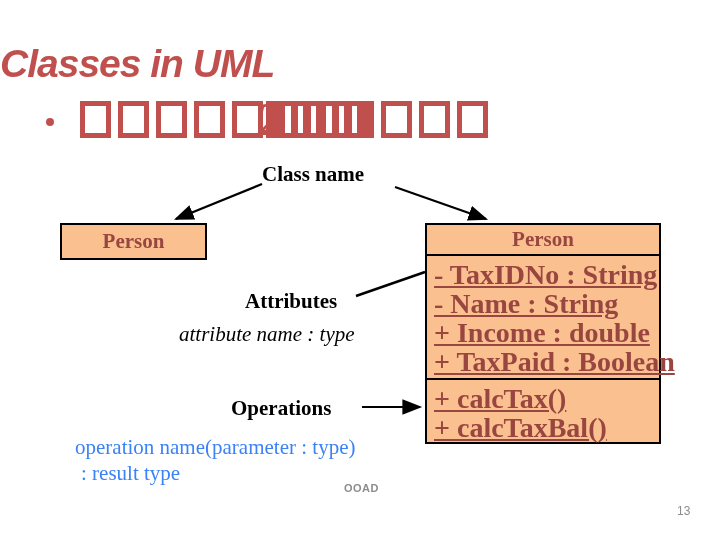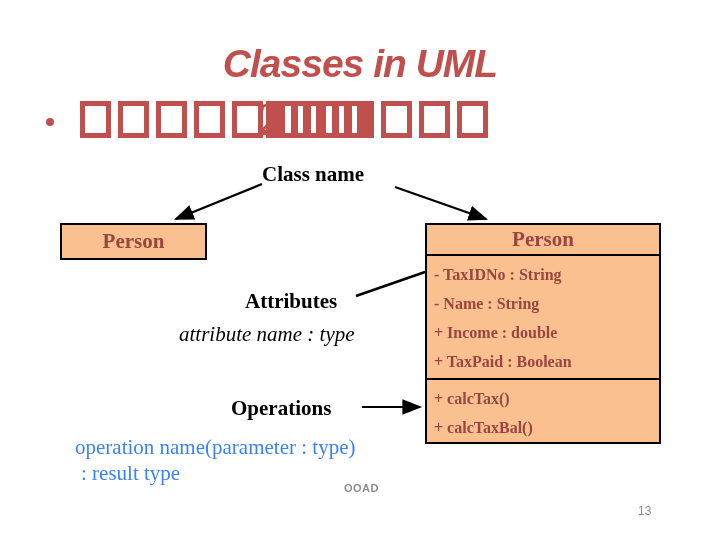--- a/index.html
+++ b/index.html
@@ -6,21 +6,21 @@
     --accent:#C0504D;
     --class-fill:#FAC090;
     --class-text:#9A4640;
   }
   html,body{margin:0;padding:0;background:#fff;}
   .slide{
     position:relative;width:720px;height:540px;background:#fff;overflow:hidden;
     font-family:"Liberation Serif",serif;
   }
   .title{
-    position:absolute;top:42px;left:0;width:100%;text-align:center;
+    position:absolute;top:42px;left:0;width:100%;
     font-family:"Liberation Sans",sans-serif;font-size:39px;font-weight:bold;font-style:italic;
     color:var(--accent);letter-spacing:-1px;
   }
   
   .bullet-row{position:absolute;left:46px;top:101px;display:flex;align-items:flex-start;height:42px;}
   .bullet-dot{width:8px;height:8px;border-radius:50%;background:var(--accent);margin-top:17px;margin-right:26px;flex:none;}
   .tofu-run{display:flex;align-items:flex-start;}
   .tofu{
     box-sizing:border-box;width:31px;height:37px;flex:none;
     border:5px solid var(--accent);margin-right:7px;background:#fff;
@@ -53,28 +53,28 @@
     position:absolute;left:425px;top:223px;width:236px;height:221px;box-sizing:border-box;
     background:var(--class-fill);border:2.5px solid #000;
     color:var(--class-text);font-weight:bold;
   }
   .dc-header{
     box-sizing:border-box;height:31px;border-bottom:2.5px solid #000;
     text-align:center;font-size:21px;line-height:29px;
   }
   .dc-attrs{box-sizing:border-box;height:124px;border-bottom:2.5px solid #000;padding:4px 0 0 7px;}
   .dc-ops{box-sizing:border-box;padding:4px 0 16px 7px;}
-  .member-line{font-size:16px;line-height:29px;white-space:nowrap;}
+  .member-line{font-size:28px;line-height:29px;white-space:nowrap;text-decoration:underline;}
   .op-syntax{position:absolute;left:75px;top:434px;font-size:21px;color:#3b82f6;line-height:26px;}
   .op-syntax .line2{padding-left:6px;}
   .footer-text{
     position:absolute;font-family:"Liberation Sans",sans-serif;color:#8C8C8C;
   }
   .footer-course{left:344px;top:482px;font-size:11px;letter-spacing:0.5px;font-weight:bold;}
-  .footer-page{left:638px;top:504px;font-size:12px;}
+  .footer-page{left:677px;top:504px;font-size:12px;}
   .arrow-layer{position:absolute;left:0;top:0;pointer-events:none;}
 </style>
 </head>
 <body>
 
 <div class="slide">
 
   <div class="title">Classes in UML</div>
 
   <div class="bullet-row">

